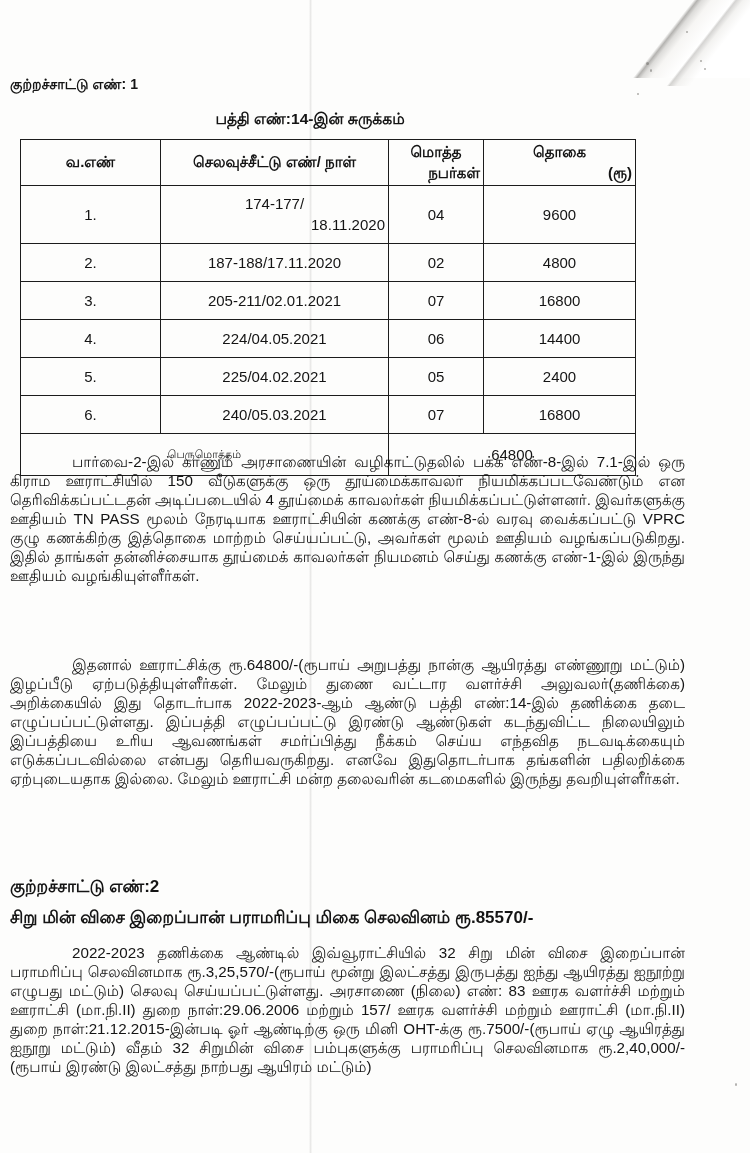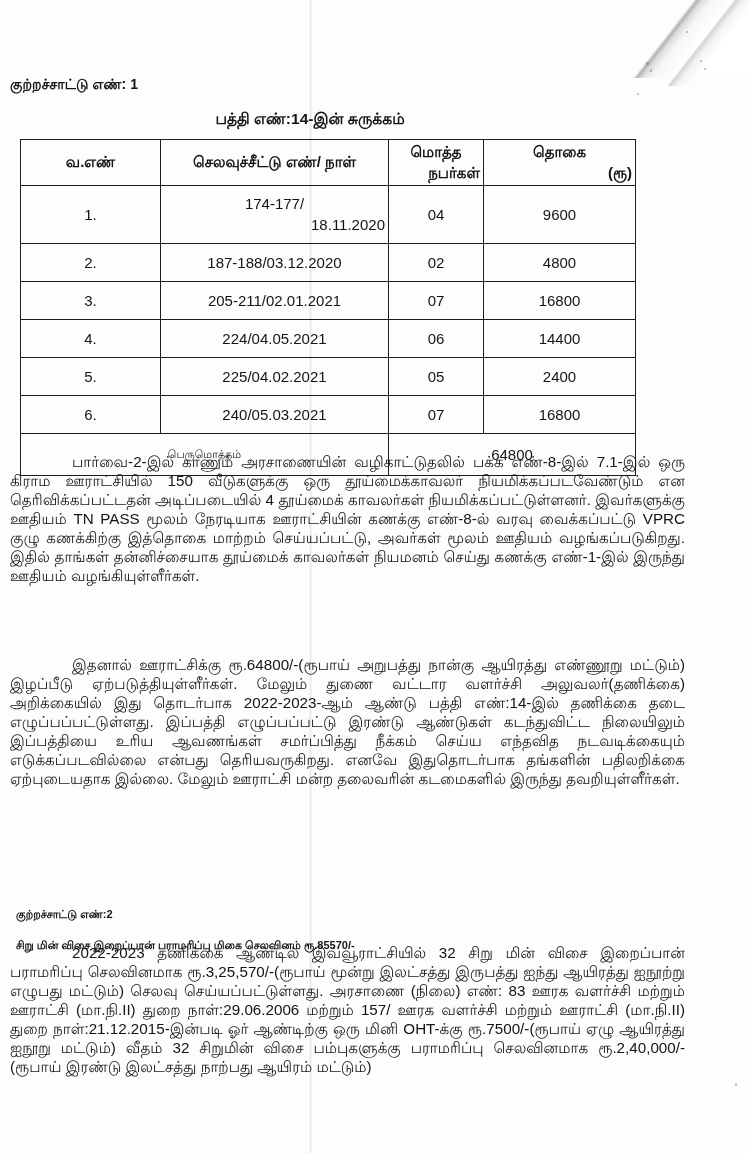--- a/index.html
+++ b/index.html
@@ -136,25 +136,24 @@
     line-height: 19px;
     text-align: justify;
     text-justify: inter-word;
     -webkit-hyphens: none;
     hyphens: none;
   }
   .para.indent { text-indent: 62px; }
 
   .line {
     position: absolute;
-    left: 16px;
-    font-size: 11px;
+    left: 10px;
+    font-size: 17px;
     line-height: 29px;
     white-space: nowrap;
-    margin-top: 28px;
   }
   .bold { font-weight: 700; }
 </style>
 </head>
 <body>
 
 <div class="page">
 
   <div class="scan-corner"></div>
   <div class="scan-corner2"></div>
@@ -197,21 +196,21 @@
         <td>1.</td>
         <td>
           <span class="hdr-stack">174-177/</span>
           <span class="hdr-sub">18.11.2020</span>
         </td>
         <td>04</td>
         <td>9600</td>
       </tr>
       <tr class="r-norm">
         <td>2.</td>
-        <td>187-188/03.12.2020</td>
+        <td>187-188/17.11.2020</td>
         <td>02</td>
         <td>4800</td>
       </tr>
       <tr class="r-norm">
         <td>3.</td>
         <td>205-211/02.01.2021</td>
         <td>07</td>
         <td>16800</td>
       </tr>
       <tr class="r-norm">

